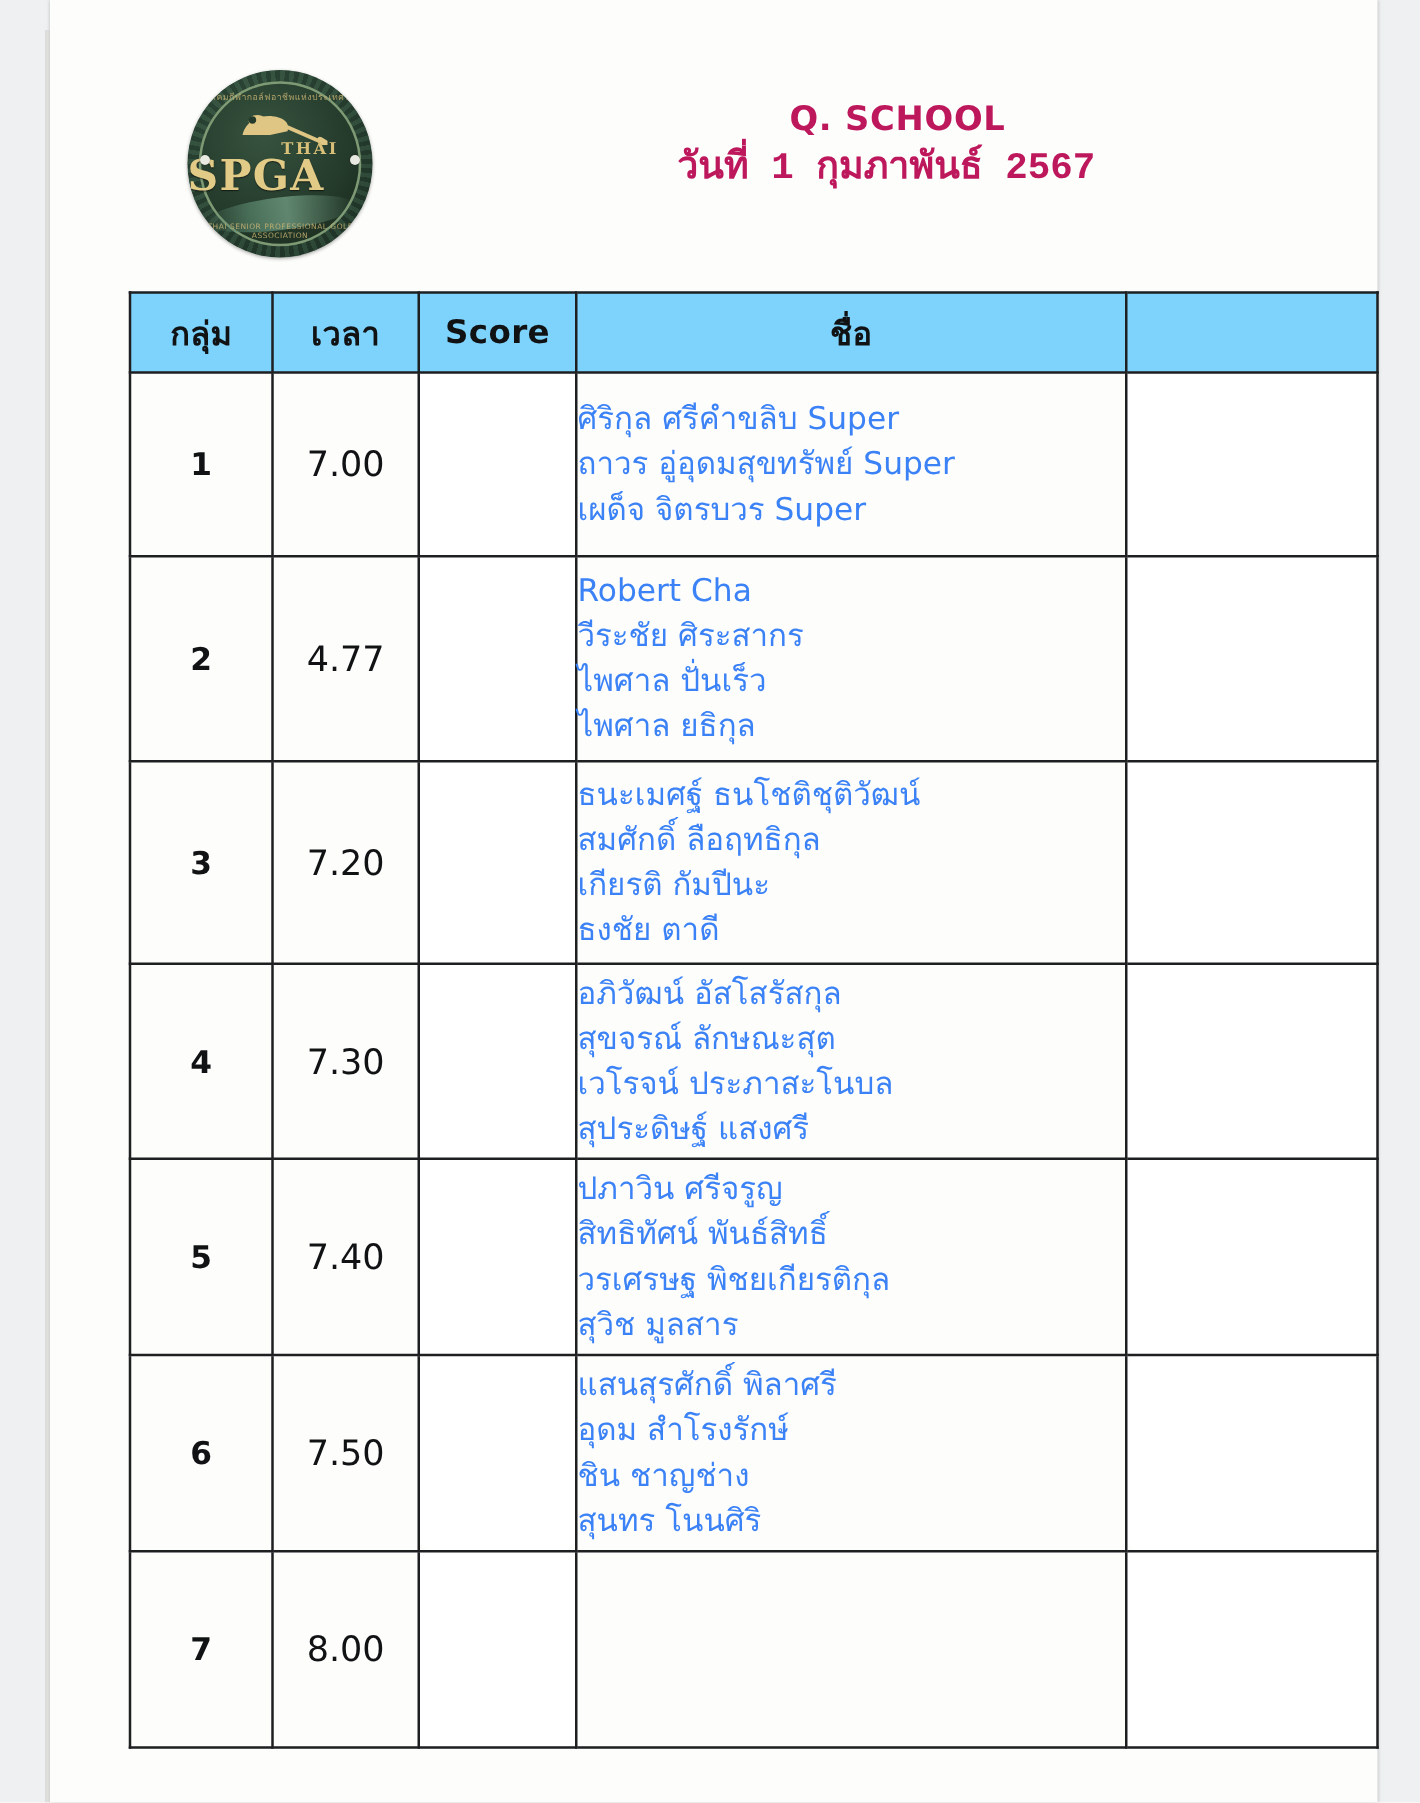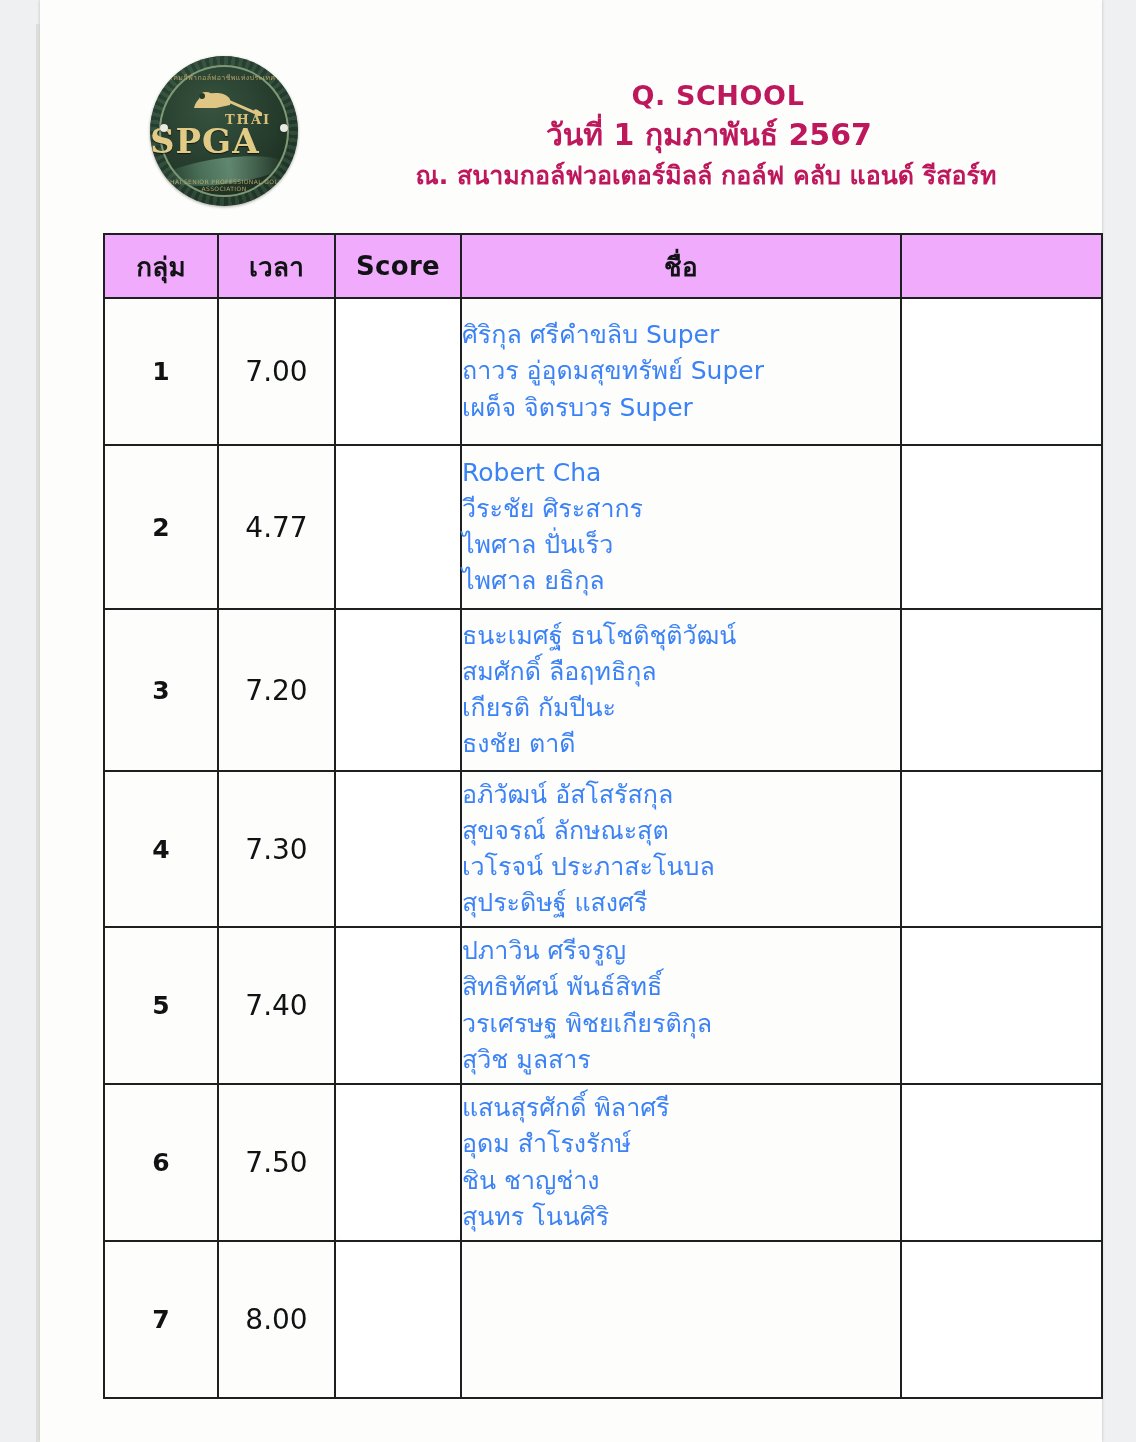--- a/index.html
+++ b/index.html
@@ -148,20 +148,21 @@
     letter-spacing: .6px;
     line-height: 1.15;
     padding-left: 24px;
   }
   #title-line2 {
     font-size: 30px;
     font-weight: bold;
     line-height: 1.35;
     padding-left: 6px;
     margin-top: 4px;
+    font-family: Liberation Mono, monospace;
   }
   #title-line3 {
     font-size: 25px;
     font-weight: bold;
     line-height: 1.3;
     margin-top: 4px;
   }
 
   
   #schedule-table {
@@ -173,21 +174,21 @@
     table-layout: fixed;
   }
   #schedule-table th,
   #schedule-table td {
     border: 2px solid #1d1f21;
     padding: 0;
     vertical-align: middle;
     color: #101214;
   }
   #schedule-table thead th {
-    background: #f0abfc;
+    background: #7dd3fc;
     height: 62px;
     font-size: 26px;
     font-weight: bold;
     text-align: center;
     letter-spacing: .3px;
   }
   .col-group  { width: 114px; }
   .col-time   { width: 117px; }
   .col-score  { width: 126px; }
   .col-name   { width: 440px; }
@@ -250,21 +251,20 @@
       <div id="logo-spga">SPGA</div>
       <div id="logo-swoosh"></div>
       <div id="logo-arc-bottom">THAI SENIOR PROFESSIONAL GOLF ASSOCIATION</div>
       <div id="logo-screw-l"></div>
       <div id="logo-screw-r"></div>
     </div>
 
     <div id="header-text">
       <div id="title-line1">Q. SCHOOL</div>
       <div id="title-line2">วันที่   1  กุมภาพันธ์  2567</div>
-      <div id="title-line3">ณ. สนามกอล์ฟวอเตอร์มิลล์ กอล์ฟ คลับ แอนด์ รีสอร์ท</div>
     </div>
 
   </div>
 
   <table id="schedule-table">
     <colgroup>
       <col class="col-group">
       <col class="col-time">
       <col class="col-score">
       <col class="col-name">

